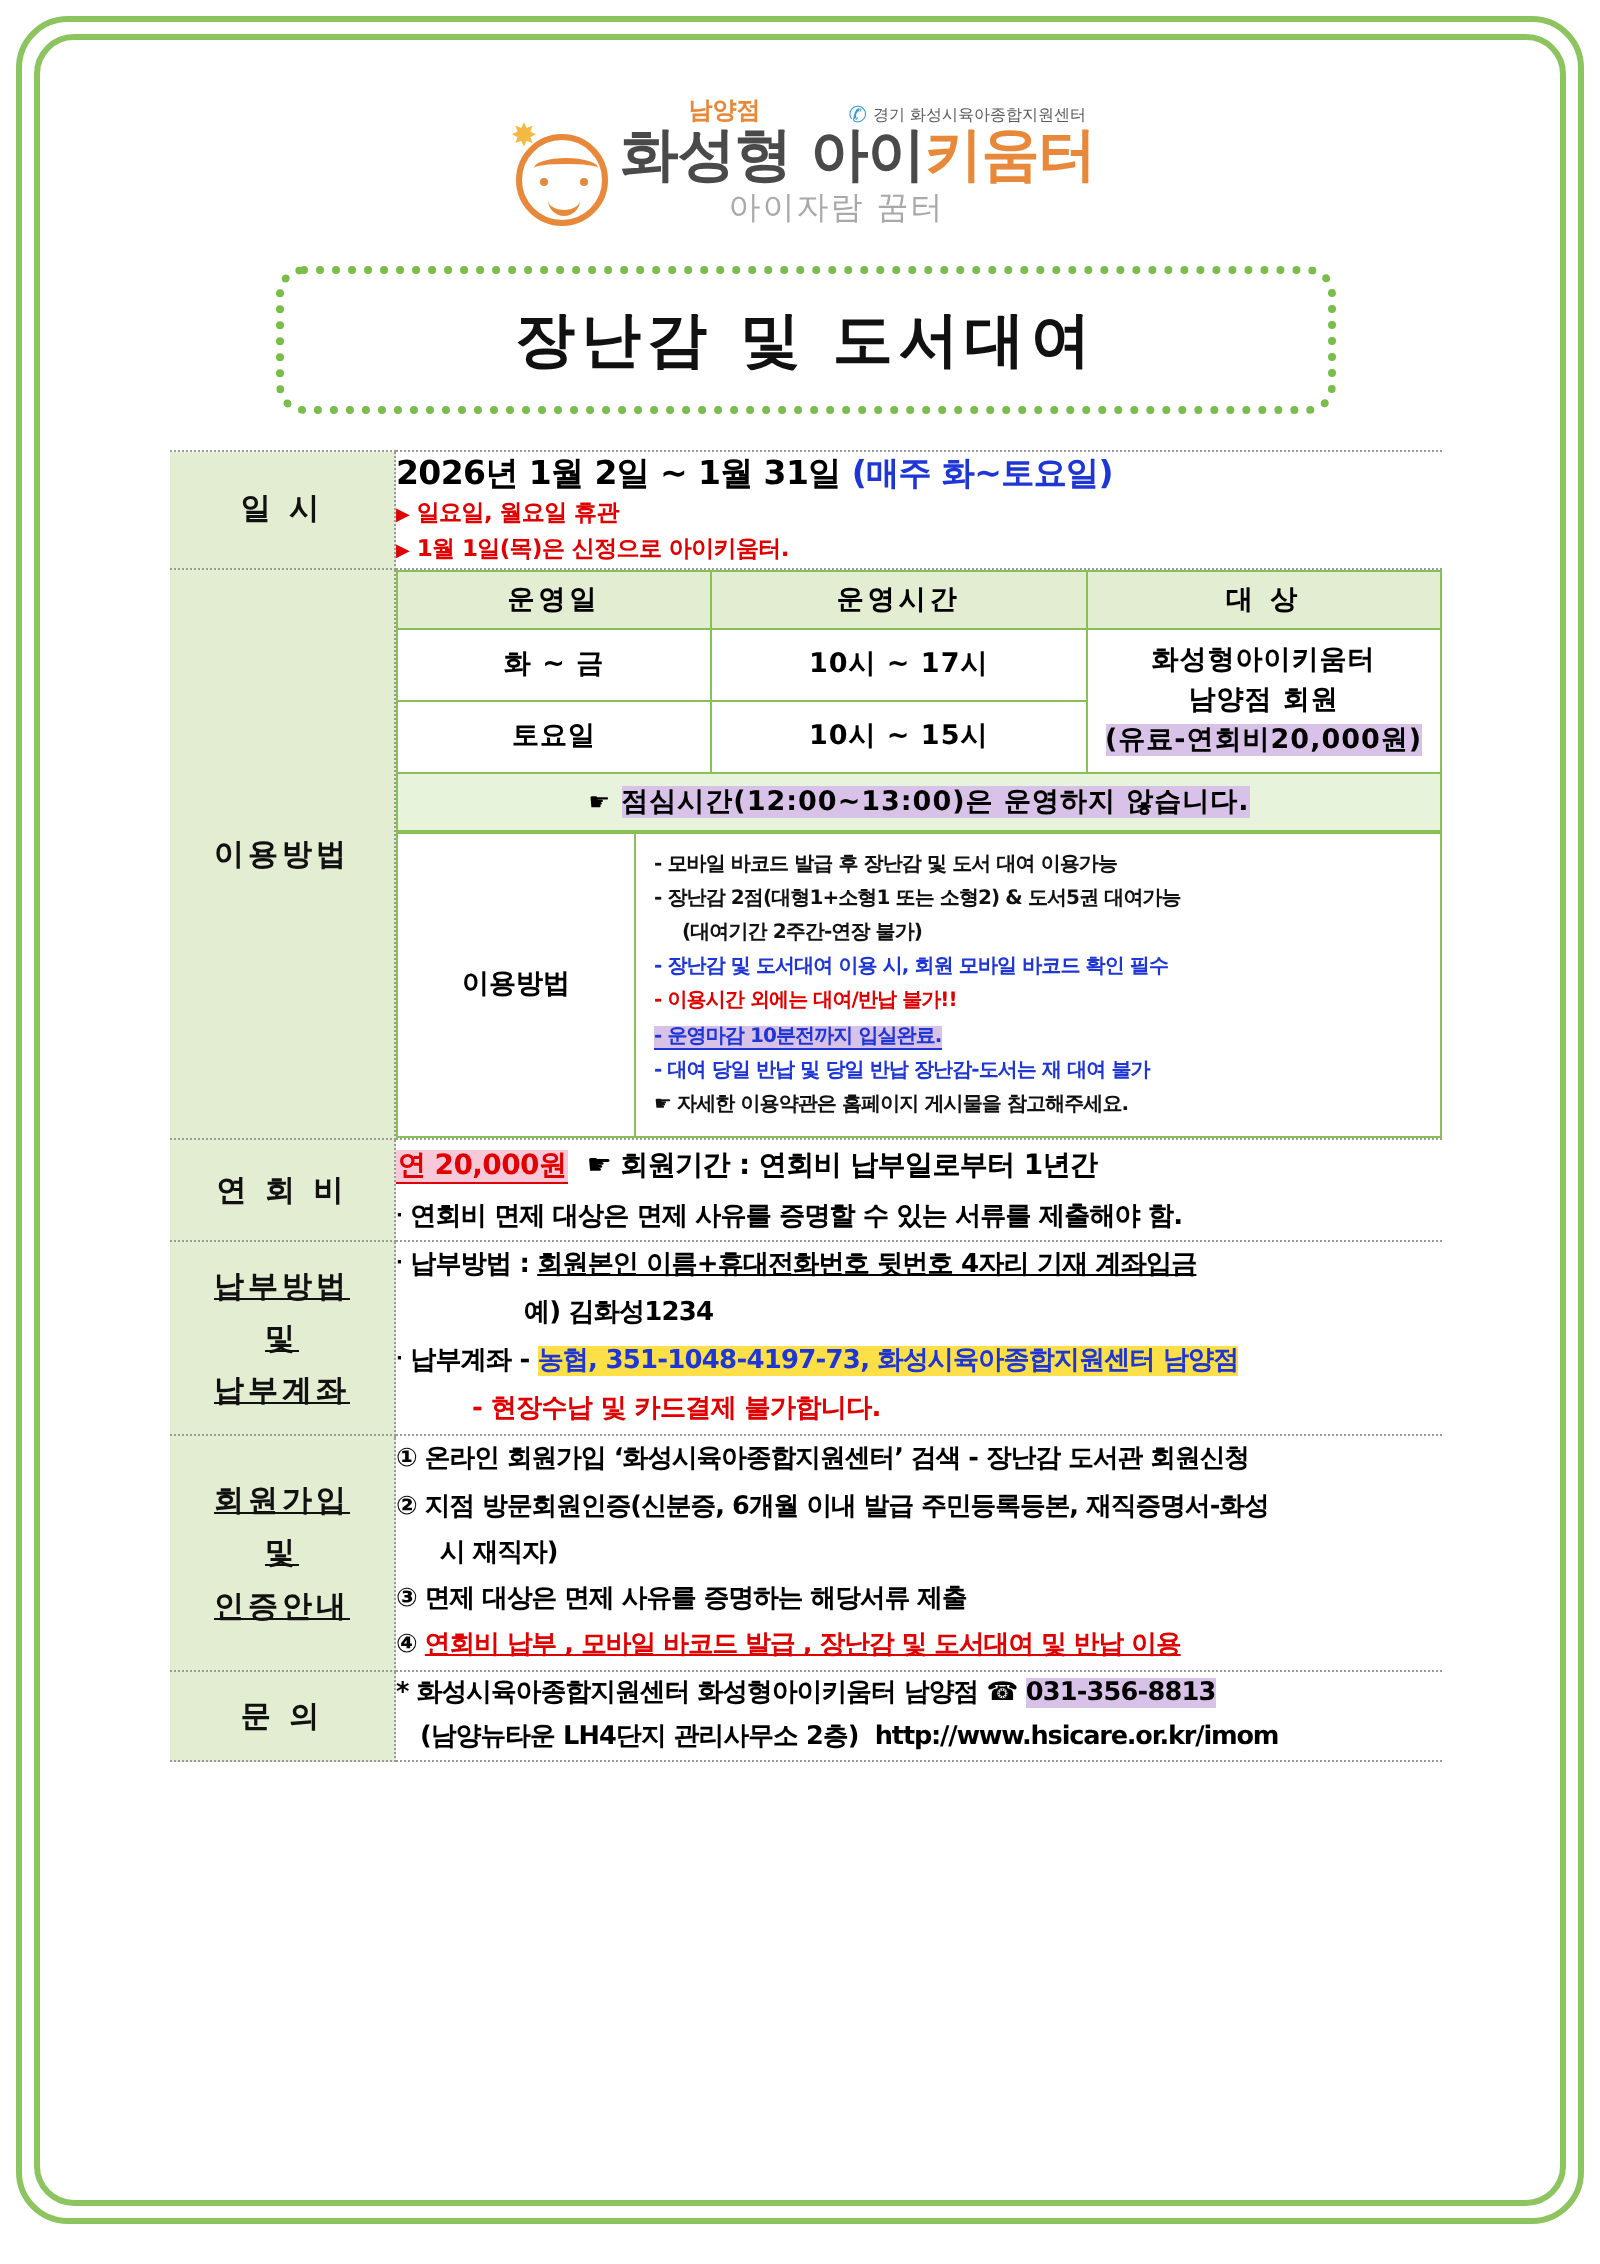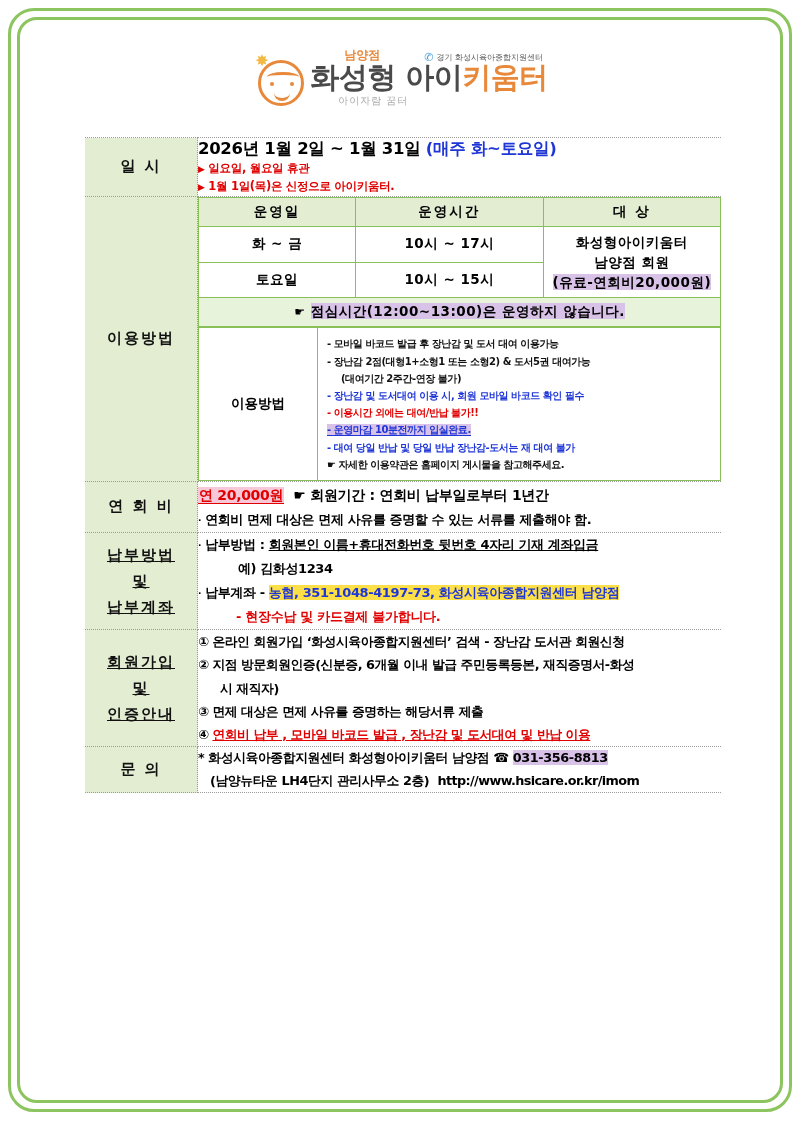--- a/index.html
+++ b/index.html
@@ -107,22 +107,22 @@
   .logo-main {
     font-size: 29px;
     font-weight: bold;
     line-height: 1;
     letter-spacing: -0.5px;
     color: #4a4a4a;
   }
   .logo-main .orange { color: #e8883a; }
   .logo-sub {
     color: #a9a9a9;
-    font-size: 10px;
-    margin-left: 28px;
+    font-size: 16px;
+    margin-left: 54px;
     margin-top: 2px;
     letter-spacing: 1px;
   }
   .logo-badge {
     position: absolute;
     right: 230px;
     top: 18px;
     font-size: 8px;
     color: #5a5a5a;
     display: flex;
@@ -324,20 +324,23 @@
           <div class="logo-main"><span>화성형 아이</span><span class="orange">키움터</span></div>
           <div class="logo-sub">아이자람 꿈터</div>
         </div>
       </div>
       <div class="logo-badge">
         <span class="badge-mark">✆</span>
         <span>경기 화성시육아종합지원센터</span>
       </div>
     </div>
 
+    <div class="title-box">
+      <div class="title-text">장난감 및 도서대여</div>
+    </div>
 
 
     <table class="main">
       <tbody>
 
         <tr>
           <td class="lbl">일 시</td>
           <td class="cell">
             <div class="date-main">
               <span>2026년 1월 2일 ~ 1월 31일</span>
@@ -411,21 +414,21 @@
         </tr>
 
         <tr>
           <td class="lbl">
             <span class="ln">납부방법</span>
             <span class="ln">및</span>
             <span class="ln">납부계좌</span>
           </td>
           <td class="cell">
             <div class="pay-line"><span class="dot-b">·</span> <span>납부방법 : </span><span class="u-line">회원본인 이름+휴대전화번호 뒷번호 4자리 기재 계좌입금</span></div>
-            <div class="pay-line" style="padding-left:40px">예) 김화성1234</div>
+            <div class="pay-line" style="padding-left:64px">예) 김화성1234</div>
             <div class="pay-line"><span class="dot-b">·</span> <span>납부계좌 - </span><span class="acct">농협, 351-1048-4197-73, 화성시육아종합지원센터 남양점</span></div>
             <div class="pay-warn" style="padding-left:38px">- 현장수납 및 카드결제 불가합니다.</div>
           </td>
         </tr>
 
         <tr>
           <td class="lbl">
             <span class="ln">회원가입</span>
             <span class="ln">및</span>
             <span class="ln">인증안내</span>

